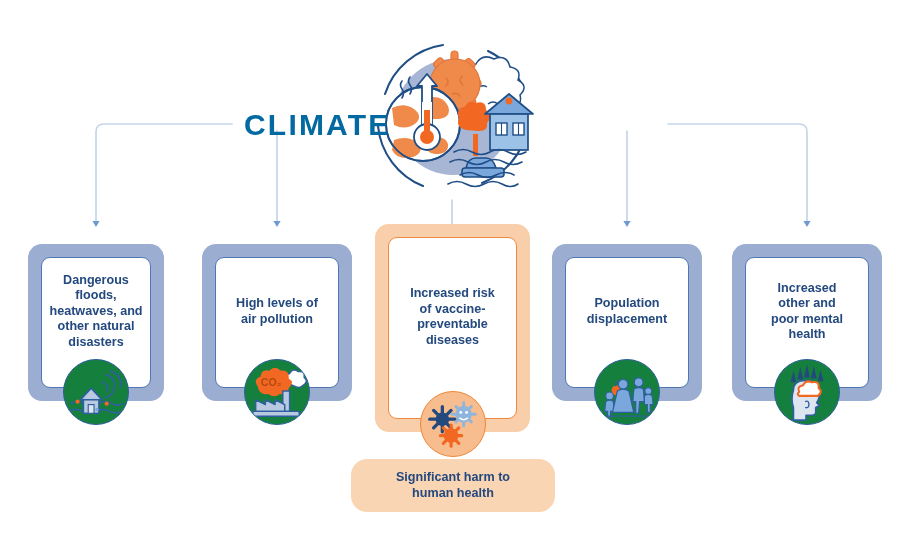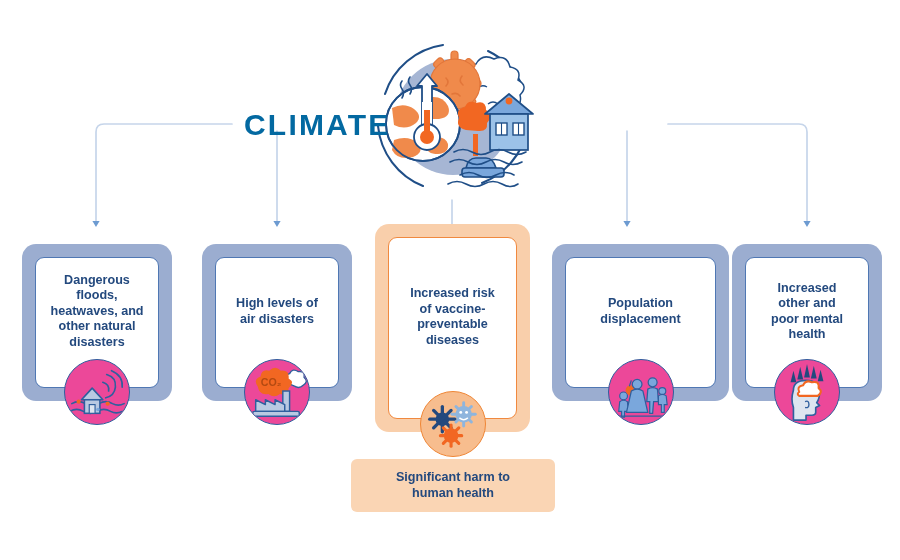--- a/index.html
+++ b/index.html
@@ -103,47 +103,47 @@
     border-radius: 50%;
     left: 50%;
     transform: translateX(-50%);
     box-sizing: border-box;
     display: flex;
     align-items: center;
     justify-content: center;
     overflow: hidden;
   }
   .badge.blue {
-    background: #ec4899;
+    background: #15803d;
     border: 1.6px solid #2f5f9e;
   }
   .badge.orange {
     background: #f7bd8e;
     border: 1.6px solid #ef8636;
   }
 
   
-  #card-1 { left: 22px;  top: 244px; width: 150px; height: 157px; }
+  #card-1 { left: 28px;  top: 244px; width: 136px; height: 157px; }
   #card-2 { left: 202px; top: 244px; width: 150px; height: 157px; }
   #card-3 { left: 375px; top: 224px; width: 155px; height: 208px; }
-  #card-4 { left: 552px; top: 244px; width: 150px; height: 157px; padding-left: 27px; }
+  #card-4 { left: 552px; top: 244px; width: 150px; height: 157px; }
   #card-5 { left: 732px; top: 244px; width: 150px; height: 157px; }
 
   #card-1 .badge, #card-2 .badge, #card-4 .badge, #card-5 .badge { bottom: -24px; }
   #card-3 .badge { bottom: -25px; }
 
   
   #outcome {
     position: absolute;
     left: 351px;
     top: 459px;
     width: 204px;
     height: 53px;
     background: #fad5b4;
-    border-radius: 6px;
+    border-radius: 16px;
     display: flex;
     align-items: center;
     justify-content: center;
   }
   #outcome .outcome-label {
     font-size: 12.6px;
     line-height: 15.5px;
     font-weight: bold;
     color: #23497e;
     text-align: center;
@@ -295,21 +295,21 @@
         <circle cx="43" cy="44" r="2.2" fill="#f26722"></circle>
         <circle cx="33" cy="50" r="1.8" fill="#7aa7dc"></circle>
       </svg>
     </div>
   </div>
 
   <div class="card blue" id="card-2">
     <div class="frame"></div>
     <div class="inner">
       <div class="card-label">High levels of
-air disasters</div>
+air pollution</div>
     </div>
     <div class="badge blue">
       <svg viewBox="0 0 64 64" width="62" height="62">
 
         <path d="M41,22 q-4,-7 4,-9 q3,-6 9,-2 q7,-1 6,6 q5,4 -1,8 q-4,4 -9,1 Z" fill="#ffffff" stroke="#2f5f9e" stroke-width="1.4"></path>
 
         <path d="M12,26 q-5,-7 3,-10 q1,-8 9,-6 q6,-6 12,0 q9,-1 8,8 q7,4 0,10
                  q0,8 -9,6 q-6,5 -12,0 q-9,2 -11,-8 Z" fill="#f26722"></path>
         <text x="26" y="26" font-family="Liberation Sans, sans-serif" font-size="11" font-weight="bold" fill="#b34a12" text-anchor="middle">CO₂</text>
 

